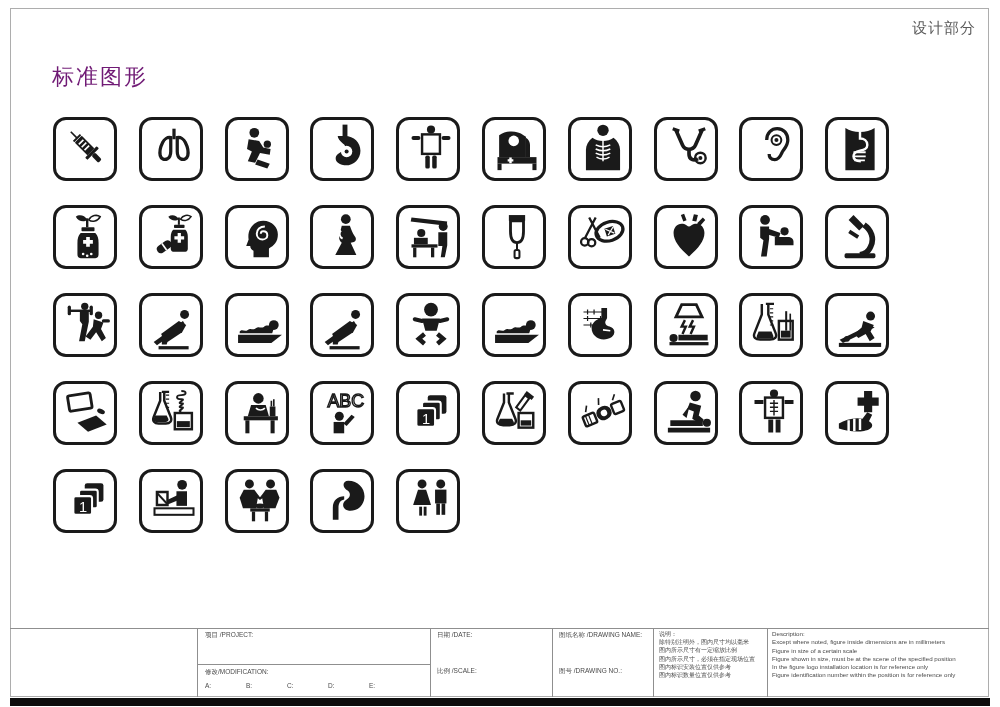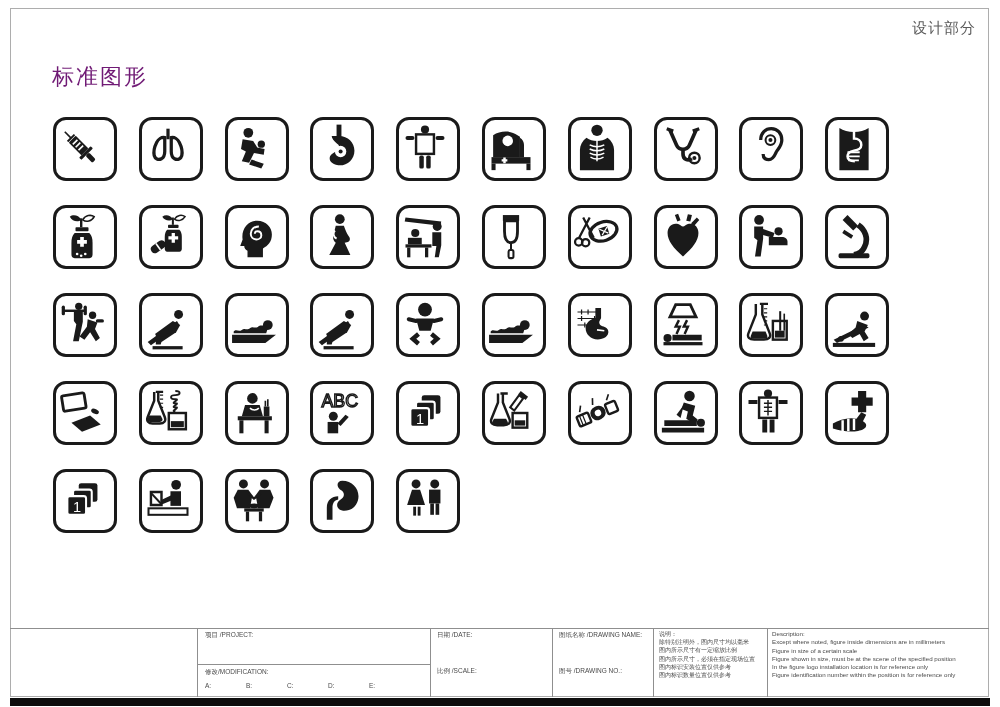--- a/index.html
+++ b/index.html
@@ -4,21 +4,21 @@
 <style>
   html,body{margin:0;padding:0;background:#fff;font-family:"Liberation Sans",sans-serif;}
   .sheet{position:relative;width:1000px;height:707px;background:#fff;overflow:hidden;}
   .page-border{position:absolute;left:10px;top:8px;width:979px;height:689px;
     border:1px solid #adadad;box-sizing:border-box;}
   .corner-label{position:absolute;top:19px;right:24px;font-size:15px;color:#5b5b5b;letter-spacing:1px;}
   .sheet-title{position:absolute;left:52px;top:62px;font-size:22px;color:#701a75;letter-spacing:2px;font-weight:500;}
   .grid{position:absolute;left:53px;top:117px;display:grid;
     grid-template-columns:repeat(10,64px);column-gap:21.8px;row-gap:24px;}
   .tile{width:64px;height:64px;box-sizing:border-box;border:3px solid #1a1a1a;border-radius:13px;
-    background:#fff;display:flex;align-items:center;justify-content:flex-start;}
+    background:#fff;display:flex;align-items:center;justify-content:flex-end;}
   .tile svg{width:52px;height:52px;display:block;}
   
   .tb-topline{position:absolute;left:10px;top:628px;width:979px;height:1px;background:#8f8f8f;}
   .tb-v{position:absolute;top:628px;width:1px;height:69px;background:#8f8f8f;}
   .tb-subline{position:absolute;left:197px;top:664px;width:233px;height:1px;background:#8f8f8f;}
   .tb-label{position:absolute;font-size:6.5px;color:#4a4a4a;white-space:nowrap;}
   .revisions{position:absolute;left:205px;top:682px;display:flex;}
   .revisions span{display:inline-block;width:41px;font-size:6.5px;color:#4a4a4a;}
   .notes{position:absolute;color:#4a4a4a;white-space:nowrap;}
   .notes-cn{left:659px;top:630px;font-size:6px;line-height:8.2px;}

